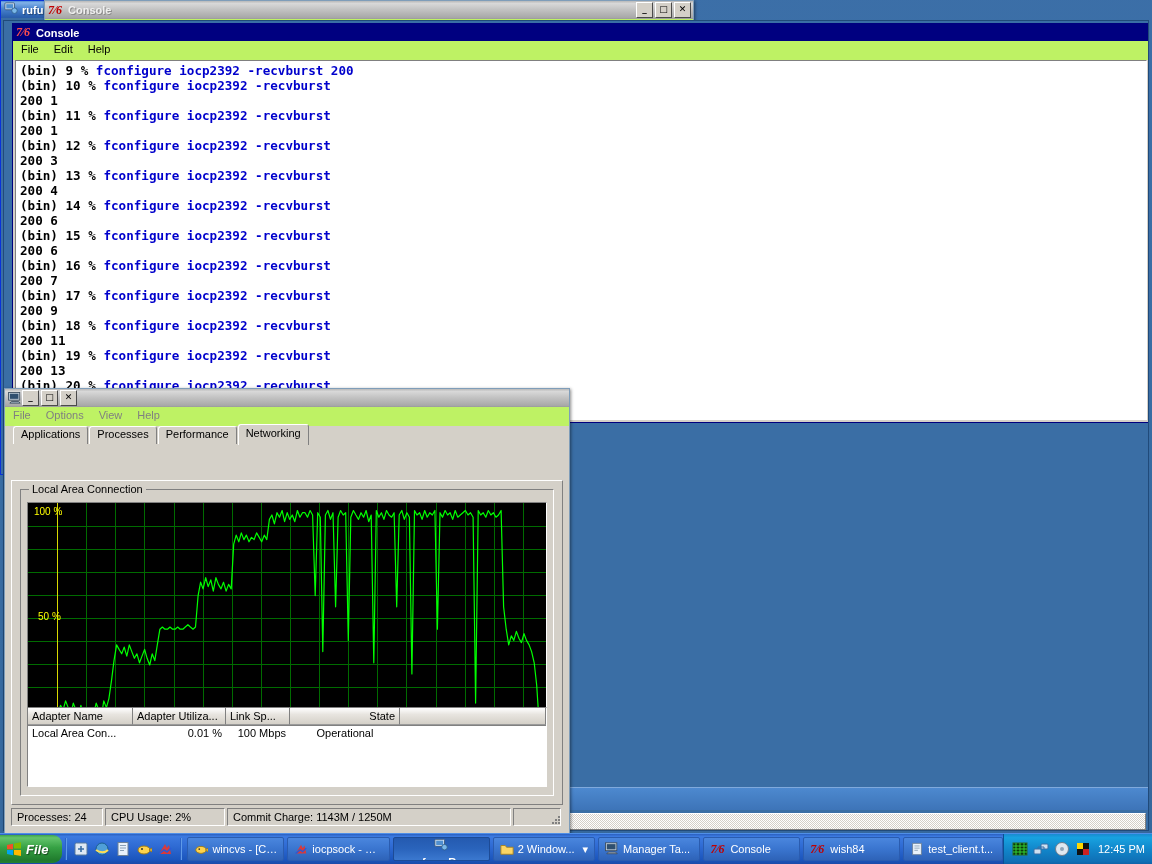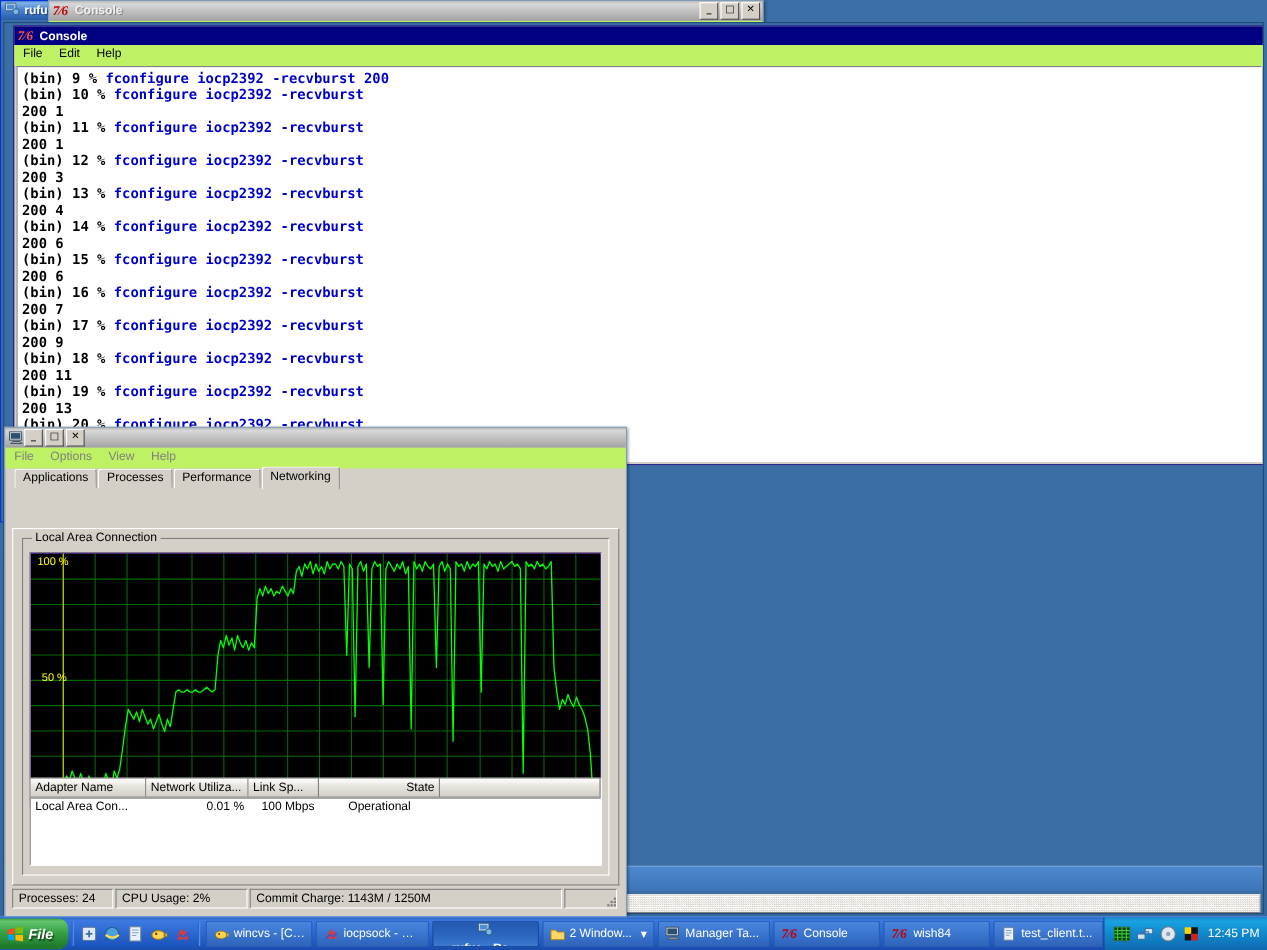--- a/index.html
+++ b/index.html
@@ -348,21 +348,21 @@
                 <polyline points="30.0,209.1 32.5,202.4 35.1,206.8 37.6,197.9 40.2,204.6 42.7,211.3 45.3,200.1 47.8,206.8 50.4,215.8 52.9,202.4 55.5,213.6 58.0,209.1 60.6,215.8 63.1,204.6 65.6,211.3 68.2,200.1 70.7,206.8 73.3,213.6 75.8,197.9 78.4,204.6 80.9,195.6 83.5,177.7 86.0,157.6 88.6,141.9 91.1,146.4 93.7,150.8 96.2,144.1 98.8,153.1 101.3,141.9 103.8,148.6 106.4,155.3 108.9,150.8 111.5,159.8 114.0,153.1 116.6,146.4 119.1,155.3 121.7,162.0 124.2,150.8 126.8,157.6 129.3,141.9 131.9,126.2 134.4,124.0 136.9,126.2 139.5,126.2 142.0,124.0 144.6,126.2 147.1,126.2 149.7,124.0 152.2,126.2 154.8,126.2 157.3,124.0 159.9,121.7 162.4,124.0 165.0,126.2 167.5,124.0 170.1,92.6 172.6,79.2 175.1,85.9 177.7,74.7 180.2,83.6 182.8,76.9 185.3,88.1 187.9,74.7 190.4,81.4 193.0,85.9 195.5,79.2 198.1,88.1 200.6,81.4 203.2,85.9 205.7,41.1 208.2,32.1 210.8,38.8 213.3,29.9 215.9,36.6 218.4,32.1 221.0,38.8 223.5,34.4 226.1,36.6 228.6,29.9 231.2,34.4 233.7,38.8 236.3,32.1 238.8,36.6 241.4,16.4 243.9,12.0 246.4,20.9 249.0,9.7 251.5,14.2 254.1,7.5 256.6,18.7 259.2,9.7 261.7,16.4 264.3,12.0 266.8,18.7 269.4,7.5 271.9,14.2 274.5,9.7 277.0,9.7 279.5,14.2 282.1,7.5 284.6,12.0 287.2,92.6 289.7,9.7 292.3,14.2 294.8,148.6 297.4,12.0 299.9,7.5 302.5,16.4 305.0,9.7 307.6,103.8 310.1,14.2 312.6,7.5 315.2,12.0 317.7,9.7 320.3,137.4 322.8,14.2 325.4,7.5 327.9,12.0 330.5,16.4 333.0,9.7 335.6,14.2 338.1,7.5 340.7,18.7 343.2,12.0 345.8,159.8 348.3,7.5 350.8,14.2 353.4,9.7 355.9,16.4 358.5,7.5 361.0,12.0 363.6,14.2 366.1,9.7 368.7,103.8 371.2,12.0 373.8,7.5 376.3,16.4 378.9,9.7 381.4,14.2 383.9,171.0 386.5,7.5 389.0,12.0 391.6,9.7 394.1,16.4 396.7,7.5 399.2,14.2 401.8,9.7 404.3,12.0 406.9,7.5 409.4,126.2 412.0,9.7 414.5,14.2 417.1,7.5 419.6,12.0 422.1,9.7 424.7,16.4 427.2,7.5 429.8,14.2 432.3,12.0 434.9,9.7 437.4,7.5 440.0,12.0 442.5,9.7 445.1,14.2 447.6,200.1 450.2,7.5 452.7,12.0 455.2,9.7 457.8,14.2 460.3,7.5 462.9,12.0 465.4,9.7 468.0,14.2 470.5,12.0 473.1,7.5 475.6,103.8 478.2,126.2 480.7,141.9 483.3,132.9 485.8,137.4 488.4,128.4 490.9,135.2 493.4,139.6 496.0,130.7 498.5,137.4 501.1,141.9 503.6,148.6 506.2,159.8 508.7,182.2 511.3,222.5 513.8,224.8 516.4,224.8 518.9,224.8 521.5,224.8 524.0,224.8" fill="none" stroke="#00ff00" stroke-width="1.2" stroke-linejoin="round"></polyline>
               </svg>
             <span class="graph-lbl" style="left:6px;top:3px;">100 %</span>
             <span class="graph-lbl" style="left:10px;top:108px;">50 %</span>
             <span class="graph-lbl" style="left:12px;bottom:2px;">0 %</span>
           </div>
 
           <div class="list-wrap">
             <div class="lv-head">
               <div style="width:105px">Adapter Name</div>
-              <div style="width:93px">Network Utiliza...</div>
+              <div style="width:93px">Adapter Utiliza...</div>
               <div style="width:64px">Link Sp...</div>
               <div style="width:110px;text-align:right">State</div>
               <div style="flex:1"></div>
             </div>
             <div class="lv-row">
               <div style="width:105px">Local Area Con...</div>
               <div style="width:93px;text-align:right">0.01 %</div>
               <div style="width:64px;text-align:right">100 Mbps</div>
               <div style="width:110px;text-align:center">Operational</div>
             </div>

